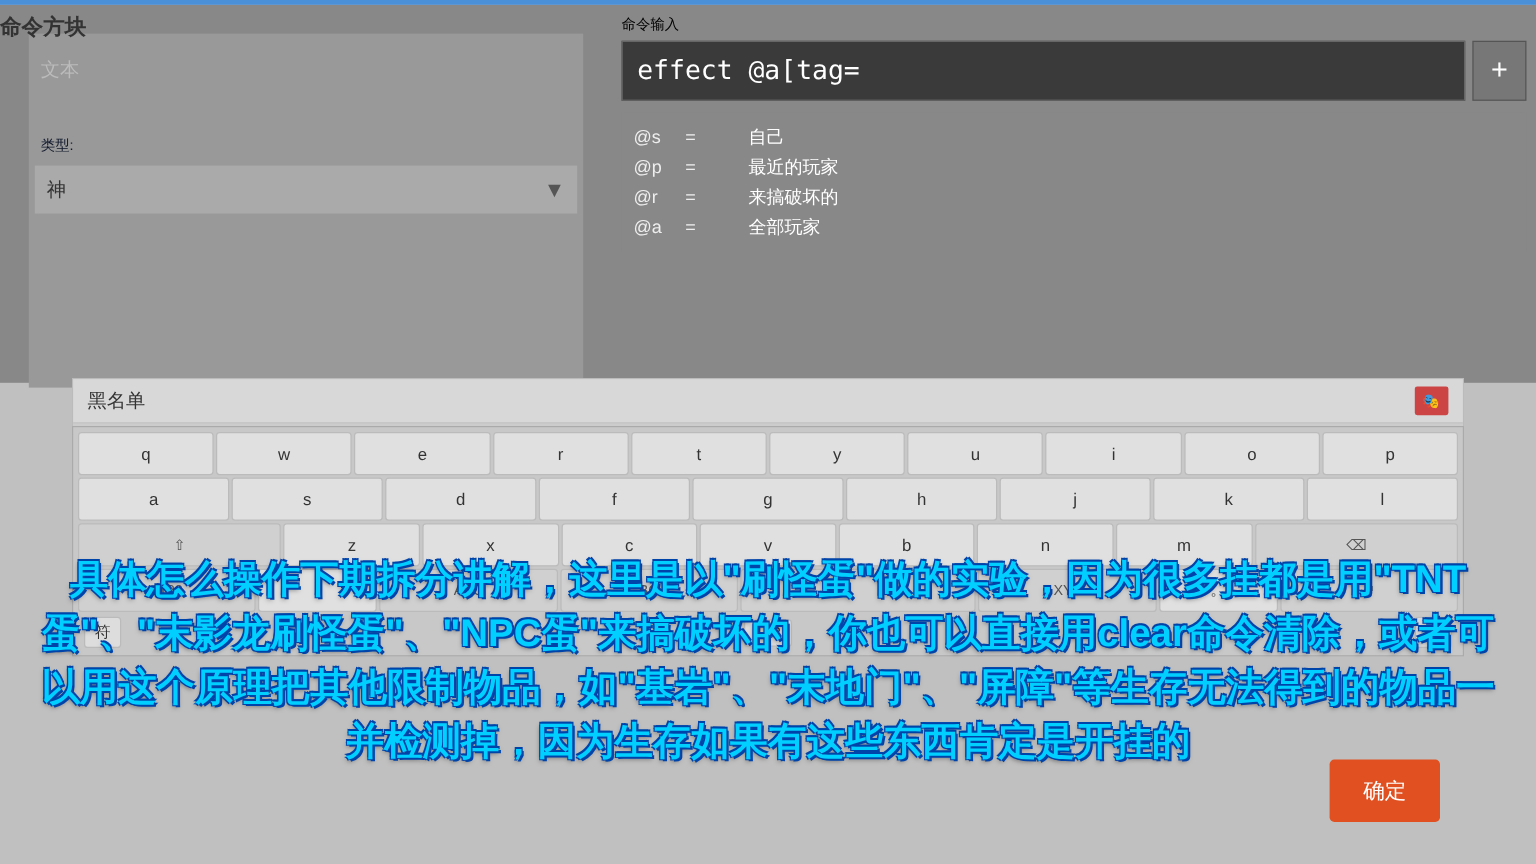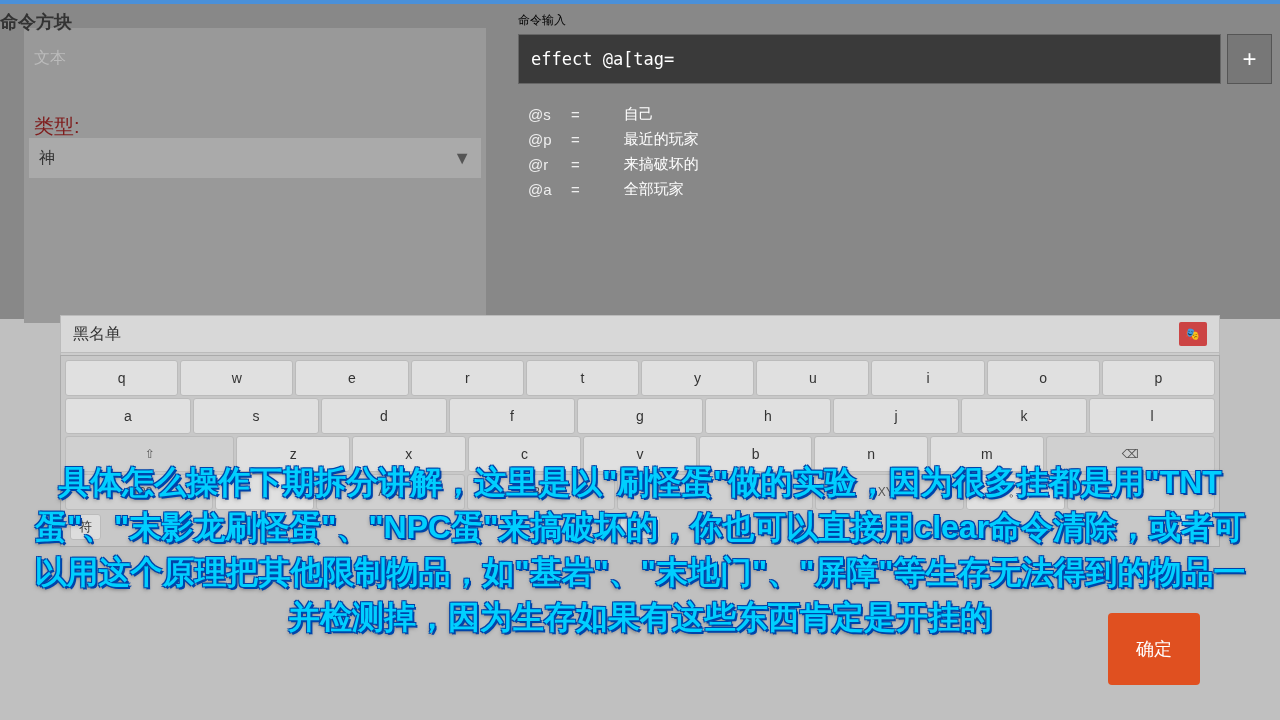--- a/index.html
+++ b/index.html
@@ -43,22 +43,22 @@
       top: 20px;
       left: 10px;
       color: #bbb;
       font-size: 16px;
     }
 
     .left-type-label {
       position: absolute;
       top: 85px;
       left: 10px;
-      color: #7f1d1d;
-      font-size: 20px;
+      color: #0f172a;
+      font-size: 12px;
     }
 
     .left-dropdown {
       position: absolute;
       top: 110px;
       left: 5px;
       right: 5px;
       height: 40px;
       background: #aaa;
       display: flex;
@@ -112,21 +112,21 @@
       align-items: center;
       gap: 6px;
       margin-bottom: 10px;
     }
 
     .cmd-input {
       flex: 1;
       background: #3a3a3a;
       border: 1px solid #666;
       color: #fff;
-      font-size: 17px;
+      font-size: 22px;
       padding: 8px 12px;
       height: 50px;
       font-family: monospace;
     }
 
     .cmd-plus-btn {
       width: 45px;
       height: 50px;
       background: #777;
       border: 1px solid #555;
@@ -288,21 +288,21 @@
       cursor: pointer;
     }
 
     
     .confirm-btn {
       position: absolute;
       bottom: 35px;
       right: 80px;
       background: #e05020;
       color: white;
-      padding: 24px 28px;
+      padding: 14px 28px;
       font-size: 18px;
       border: none;
       border-radius: 4px;
       cursor: pointer;
       z-index: 20;
     }
 
     
     .overlay-text {
       position: absolute;

